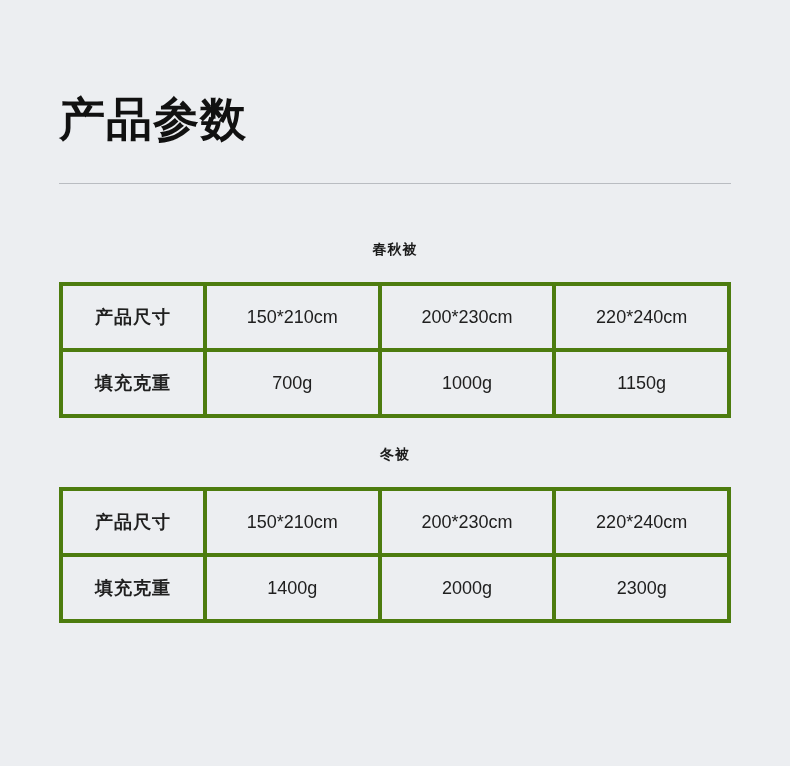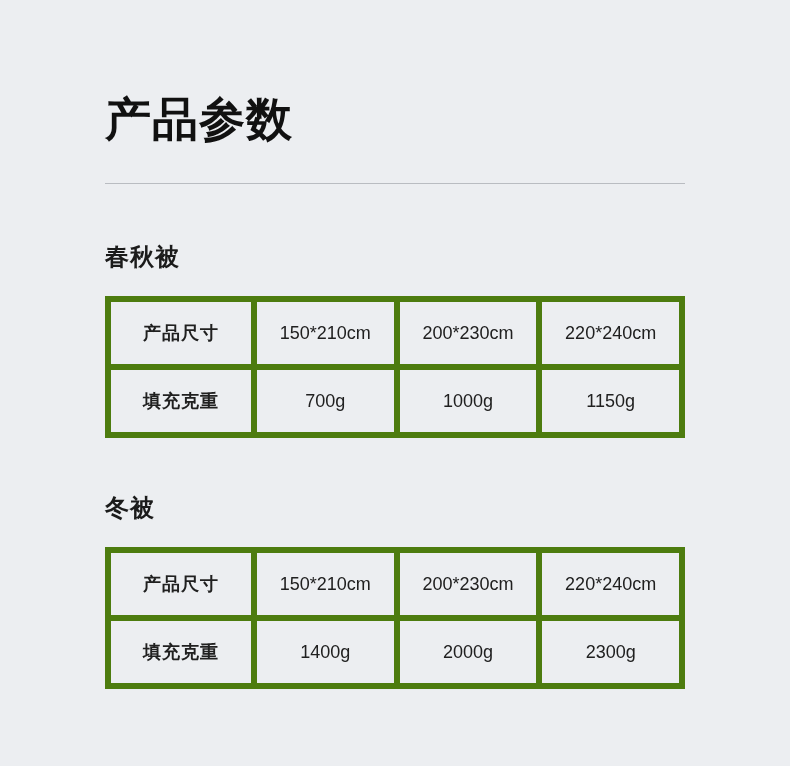--- a/index.html
+++ b/index.html
@@ -12,62 +12,62 @@
     background: #eceef1;
     font-family: "Liberation Sans", sans-serif;
     color: #1a1a1a;
     overflow: hidden;
   }
   .page {
     position: relative;
     width: 790px;
     height: 766px;
     box-sizing: border-box;
-    padding: 0 105px;
+    padding: 0 59px;
   }
   .page-title {
     margin: 0;
     padding-top: 92px;
     font-size: 46px;
     line-height: 1.18;
     font-weight: bold;
     letter-spacing: 1px;
     color: #111111;
   }
   .title-rule {
     margin-top: 37px;
     height: 1px;
     background: #b9bcc1;
     width: 100%;
   }
   .section {
     width: 100%;
   }
   .section-heading {
-    text-align: left;
-    font-size: 24px;
+    text-align: center;
+    font-size: 14px;
     font-weight: bold;
     color: #1b1b1b;
     letter-spacing: 1px;
   }
   .section-first .section-heading {
     margin-top: 57px;
   }
   .section-second .section-heading {
-    margin-top: 54px;
+    margin-top: 28px;
   }
   table.spec-table {
     width: 100%;
     border-collapse: collapse;
     margin-top: 23px;
     table-layout: fixed;
     background: transparent;
   }
   table.spec-table td {
-    border: 6px solid #4d7c0f;
+    border: 4px solid #4d7c0f;
     height: 60px;
     text-align: center;
     vertical-align: middle;
     font-size: 18px;
     color: #202020;
   }
   table.spec-table td.rowlabel {
     width: 138px;
     font-weight: bold;
     font-size: 18px;

